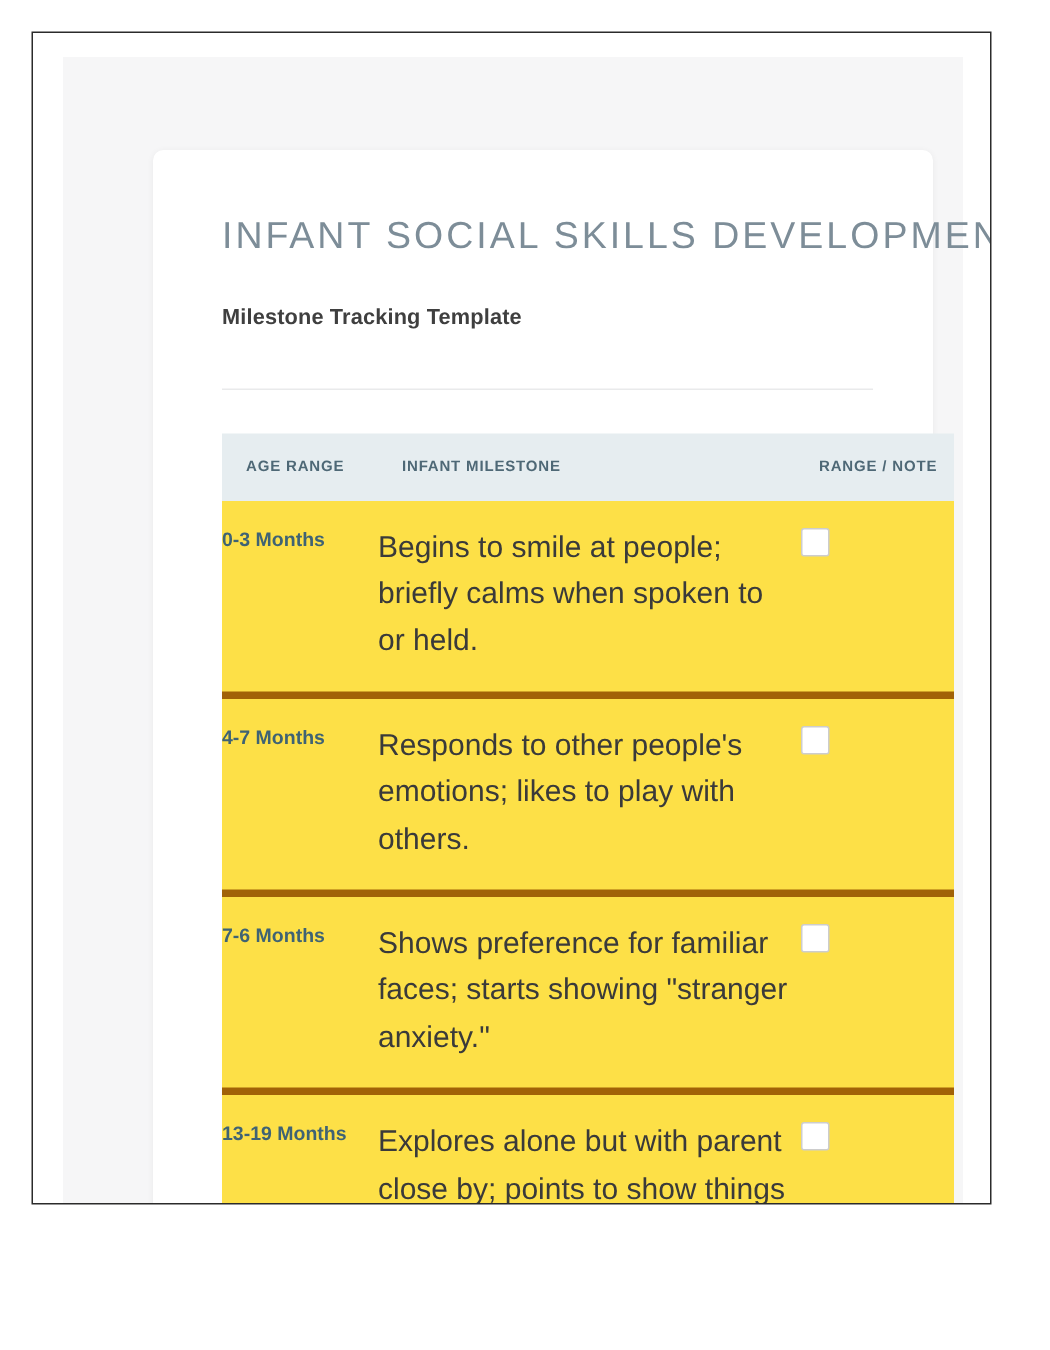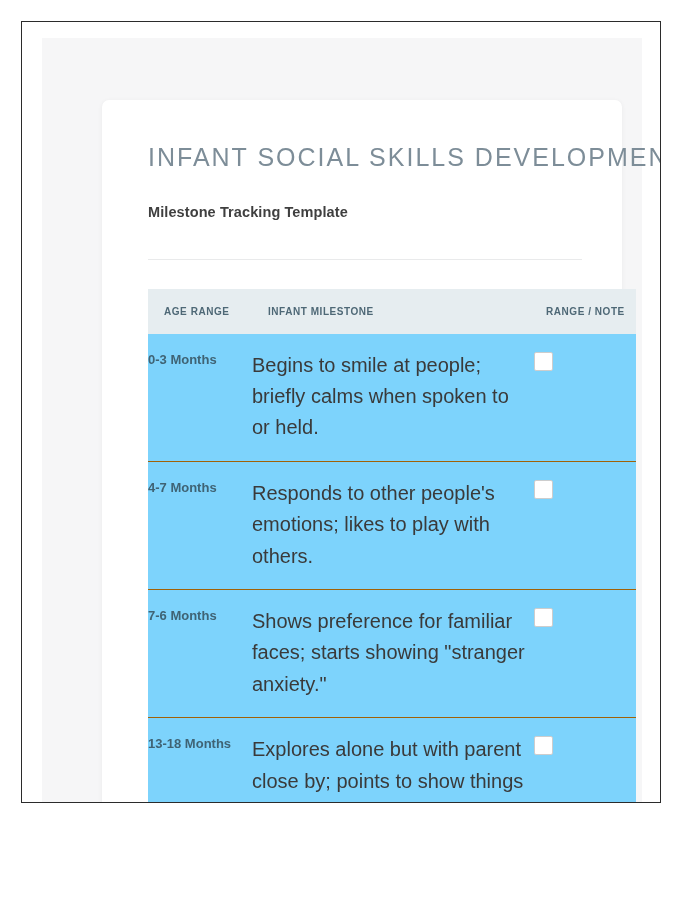--- a/index.html
+++ b/index.html
@@ -99,24 +99,24 @@
     padding: 15px 0 15px 16px;
     line-height: 1.52;
     border: none;
   }
 
   th.col-age    { width: 88px;  padding-left: 14px; }
   th.col-stone  { width: 262px; padding-left: 13px; }
   th.col-date   { width: 90px;  padding-left: 19px; }
 
   .milestone-table tbody td {
-    border-bottom: 1px solid #a16207;
+    border-bottom: 5px solid #a16207;
     vertical-align: top;
     padding: 16px 0 17px 0;
-    background: #7dd3fc;
+    background: #fde047;
   }
 
   td.cell-age {
     padding-left: 14px;
     font-size: 13px;
     font-weight: bold;
     color: #3f6374;
     line-height: 1.6;
   }
 
@@ -186,21 +186,21 @@
                 </td>
               </tr>
               <tr>
                 <td class="cell-age">7-6 Months</td>
                 <td class="cell-stone">Shows preference for familiar faces; starts showing "stranger anxiety."</td>
                 <td class="cell-date">
                   <input type="checkbox" class="check-box" style="">
                 </td>
               </tr>
               <tr>
-                <td class="cell-age">13-18 Months</td>
+                <td class="cell-age">13-19 Months</td>
                 <td class="cell-stone">Explores alone but with parent close by; points to show things of repeats.</td>
                 <td class="cell-date">
                   <input type="checkbox" class="check-box" style="">
                 </td>
               </tr>
             </tbody>
         </table>
 
       </div>
     </div>

